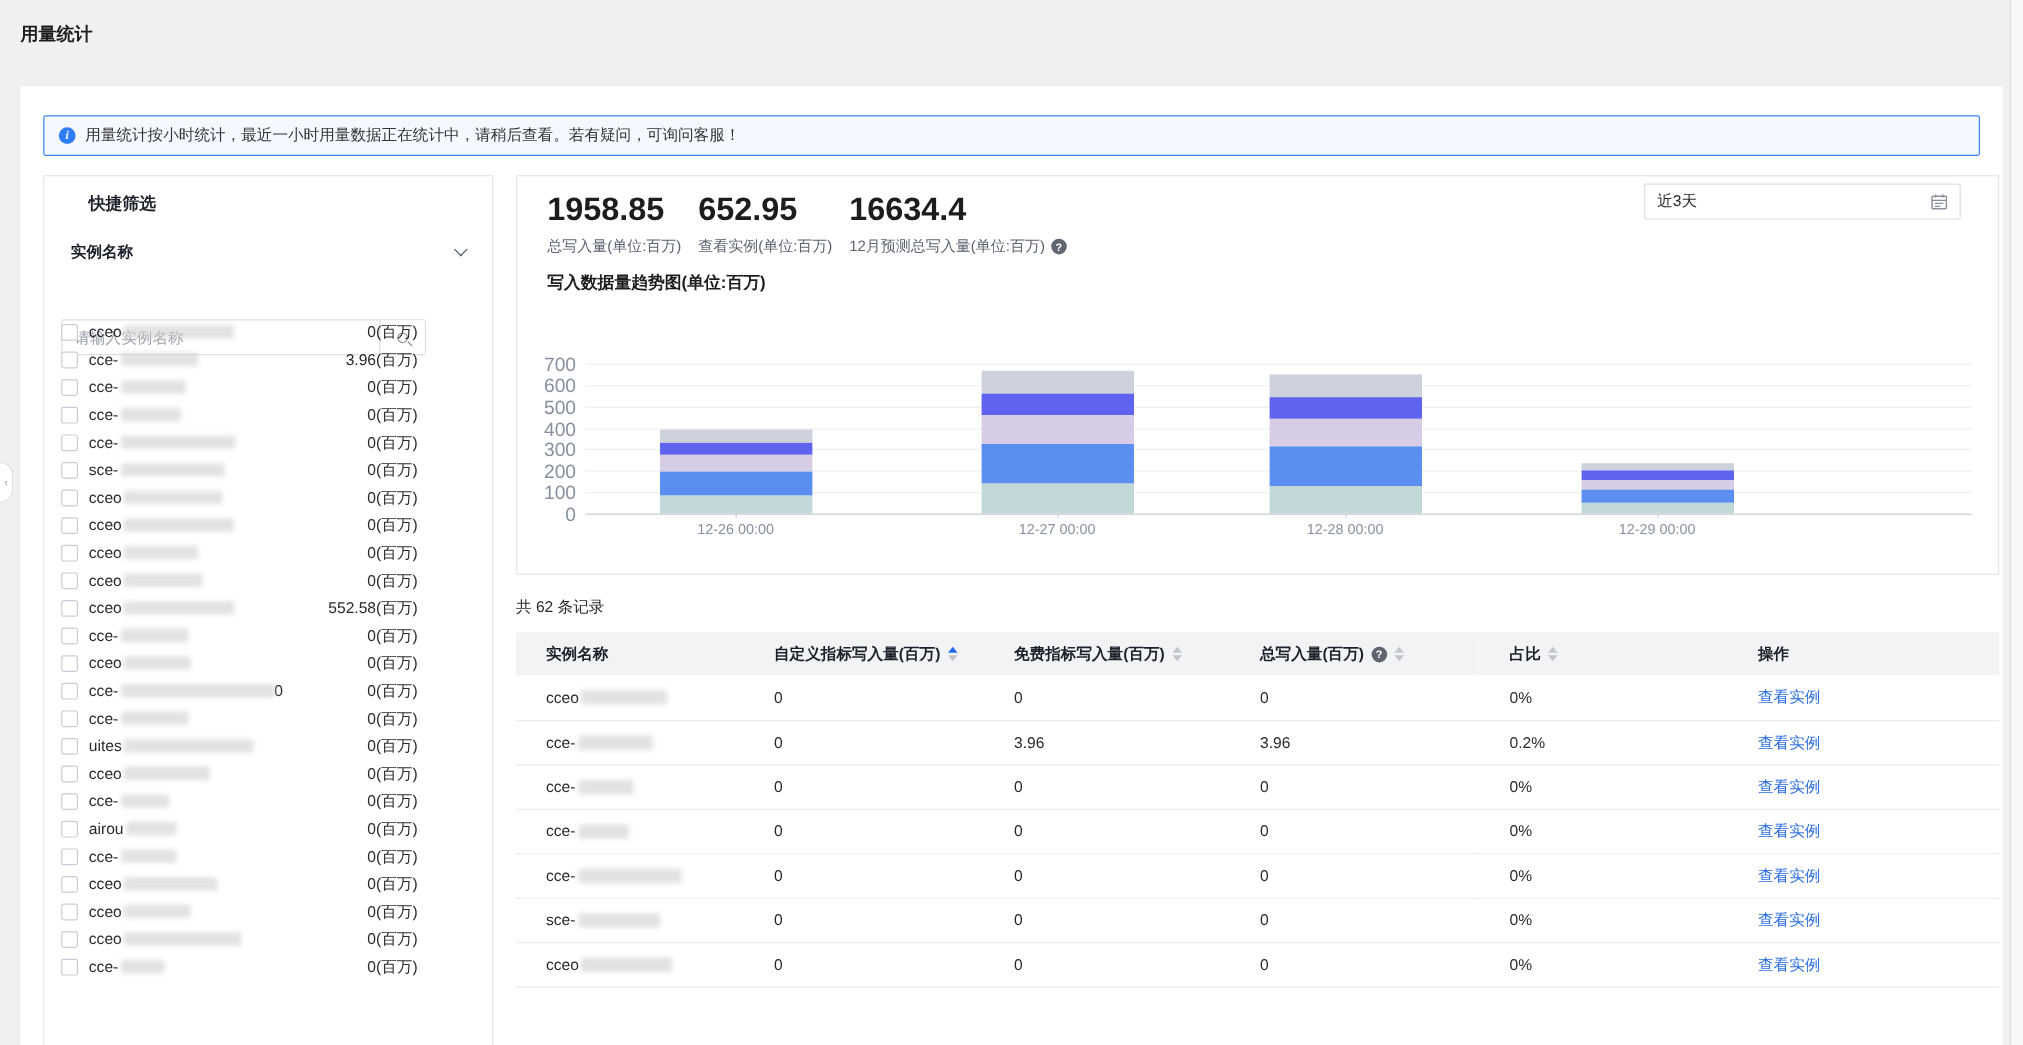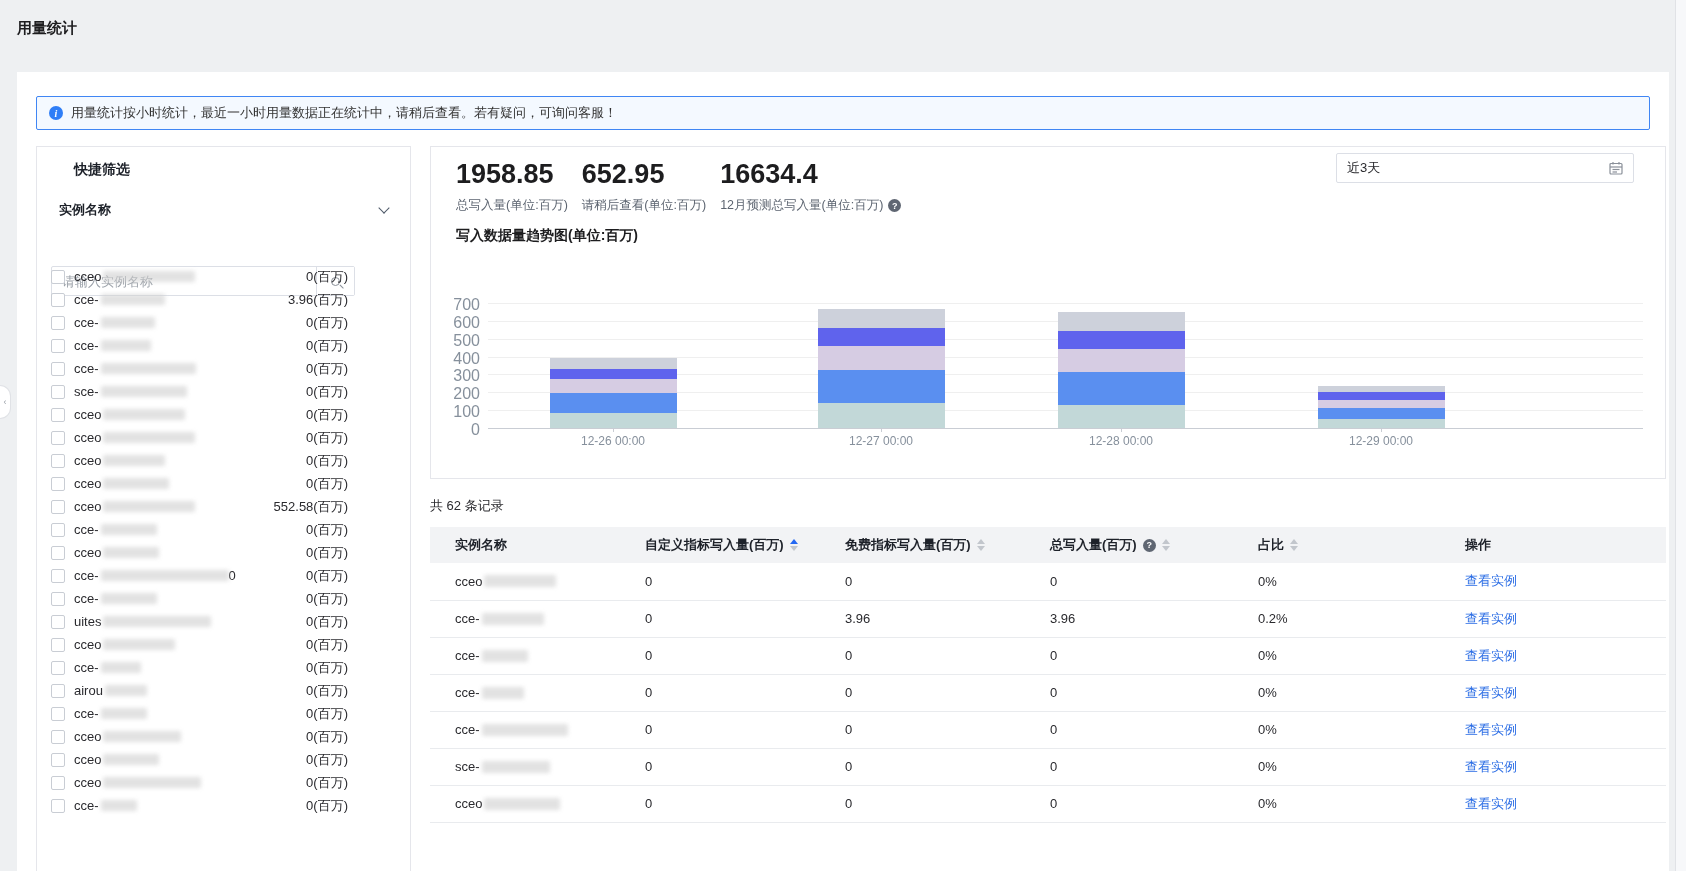--- a/index.html
+++ b/index.html
@@ -57,21 +57,21 @@
   
   .right-col { position:absolute; left:413px; top:74px; width:1236px; }
   .chart-card { position:relative; width:1236px; height:333px; border:1px solid #e5e6eb; background:#fff; }
 
   .stats { position:absolute; left:25px; top:12px; display:flex; gap:14px; }
   .stat-val { font-size:27px; font-weight:bold; color:#1d1d1f; letter-spacing:0; }
   .stat-label { margin-top:7px; font-size:12.5px; color:#5c6470; display:flex; align-items:center; gap:5px; }
   .help-icon { width:13px; height:13px; border-radius:50%; background:#5f6672; color:#fff;
     font-size:9px; display:inline-flex; align-items:center; justify-content:center; font-weight:bold; }
 
-  .date-picker { position:absolute; right:31px; top:6px; width:298px; height:30px;
+  .date-picker { position:absolute; right:31px; top:6px; width:264px; height:30px;
     border:1px solid #dcdfe6; border-radius:2px; background:#fff; display:flex;
     align-items:center; padding:0 10px; cursor:pointer; }
   .date-value { font-size:13px; color:#2a2a2e; }
   .cal-icon { margin-left:auto; color:#8a9099; display:flex; }
 
   .chart-title { position:absolute; left:25px; top:80px; font-size:14px; font-weight:600; color:#1d1d1f; }
 
   .plot { position:absolute; left:57px; top:156px; width:1155px; height:125px; }
   .gridline { position:absolute; left:0; right:0; height:1px; background:#efefef; }
   .gridline.zero { background:#c9cdd4; }
@@ -259,21 +259,21 @@
       <div class="stats">
           <div>
             <div class="stat-val">1958.85</div>
             <div class="stat-label">
               <span>总写入量(单位:百万)</span>
             </div>
           </div>
           <div>
             <div class="stat-val">652.95</div>
             <div class="stat-label">
-              <span>请稍后查看(单位:百万)</span>
+              <span>查看实例(单位:百万)</span>
             </div>
           </div>
           <div>
             <div class="stat-val">16634.4</div>
             <div class="stat-label">
               <span>12月预测总写入量(单位:百万)</span>
               <span class="help-icon">?</span>
             </div>
           </div>
         </div>

